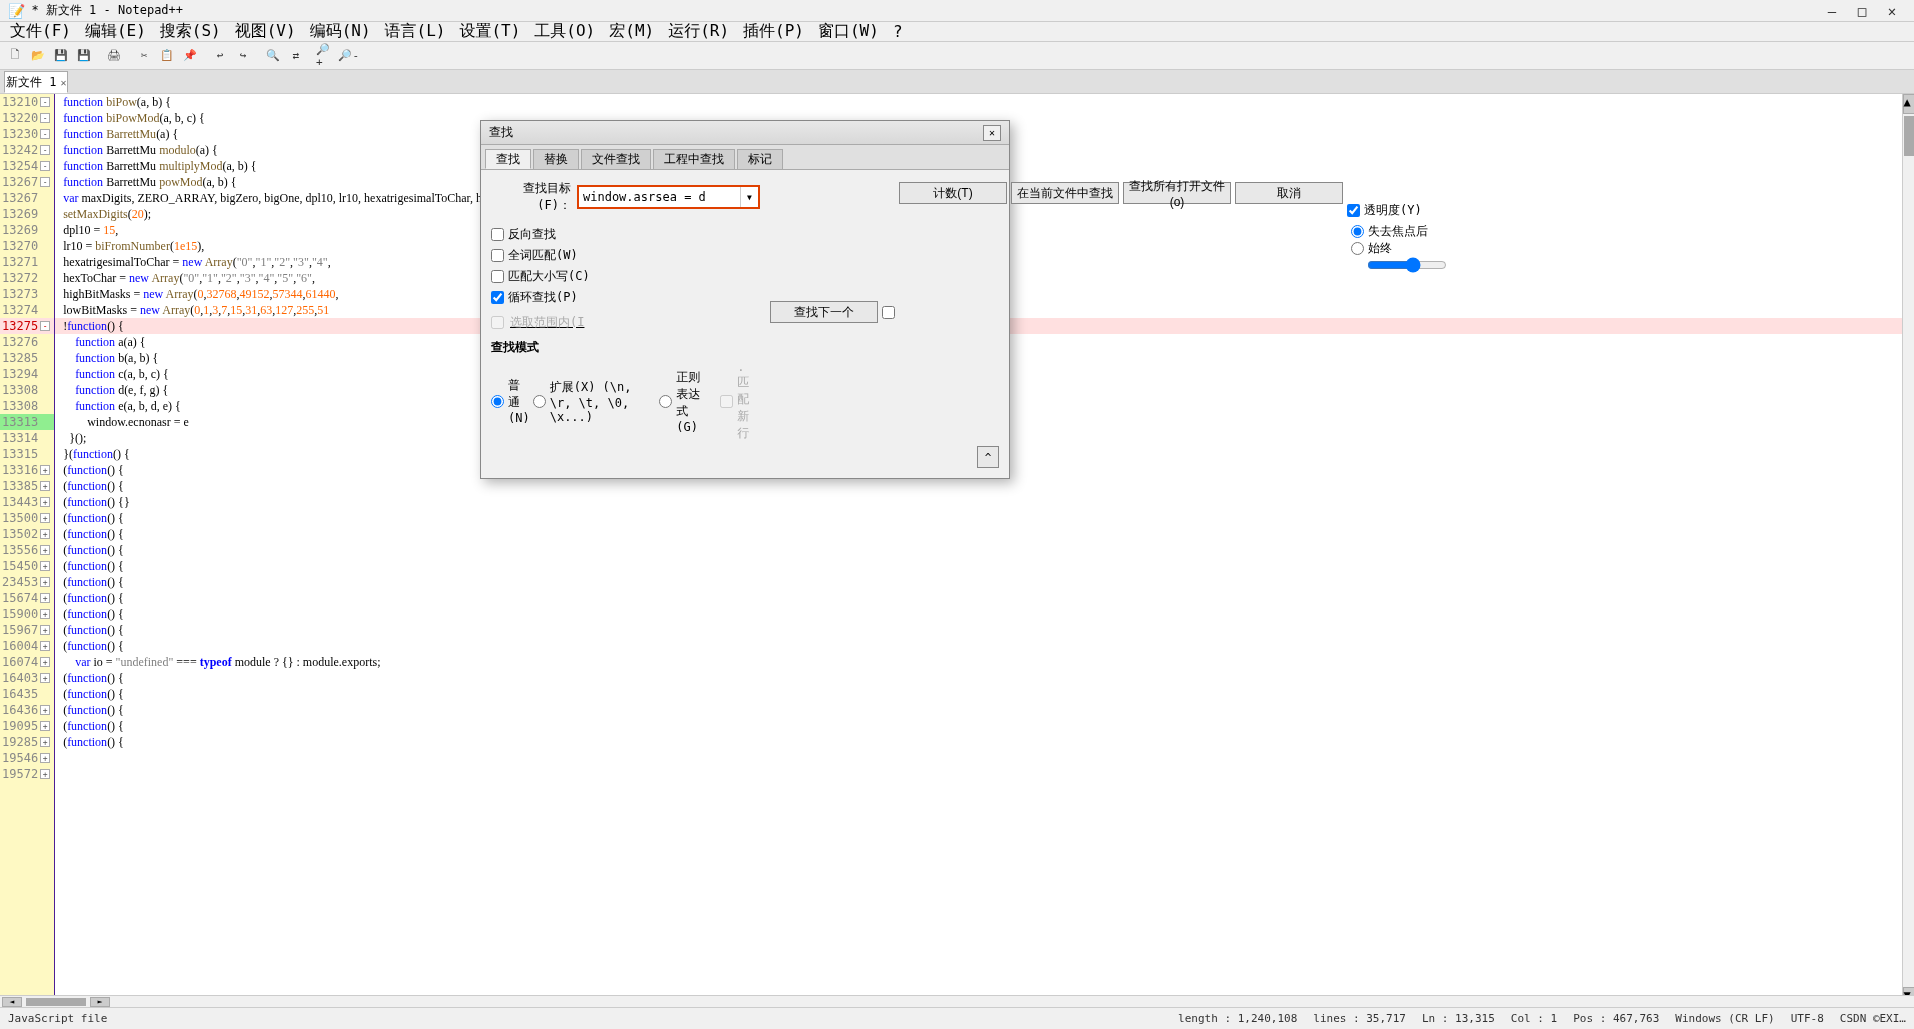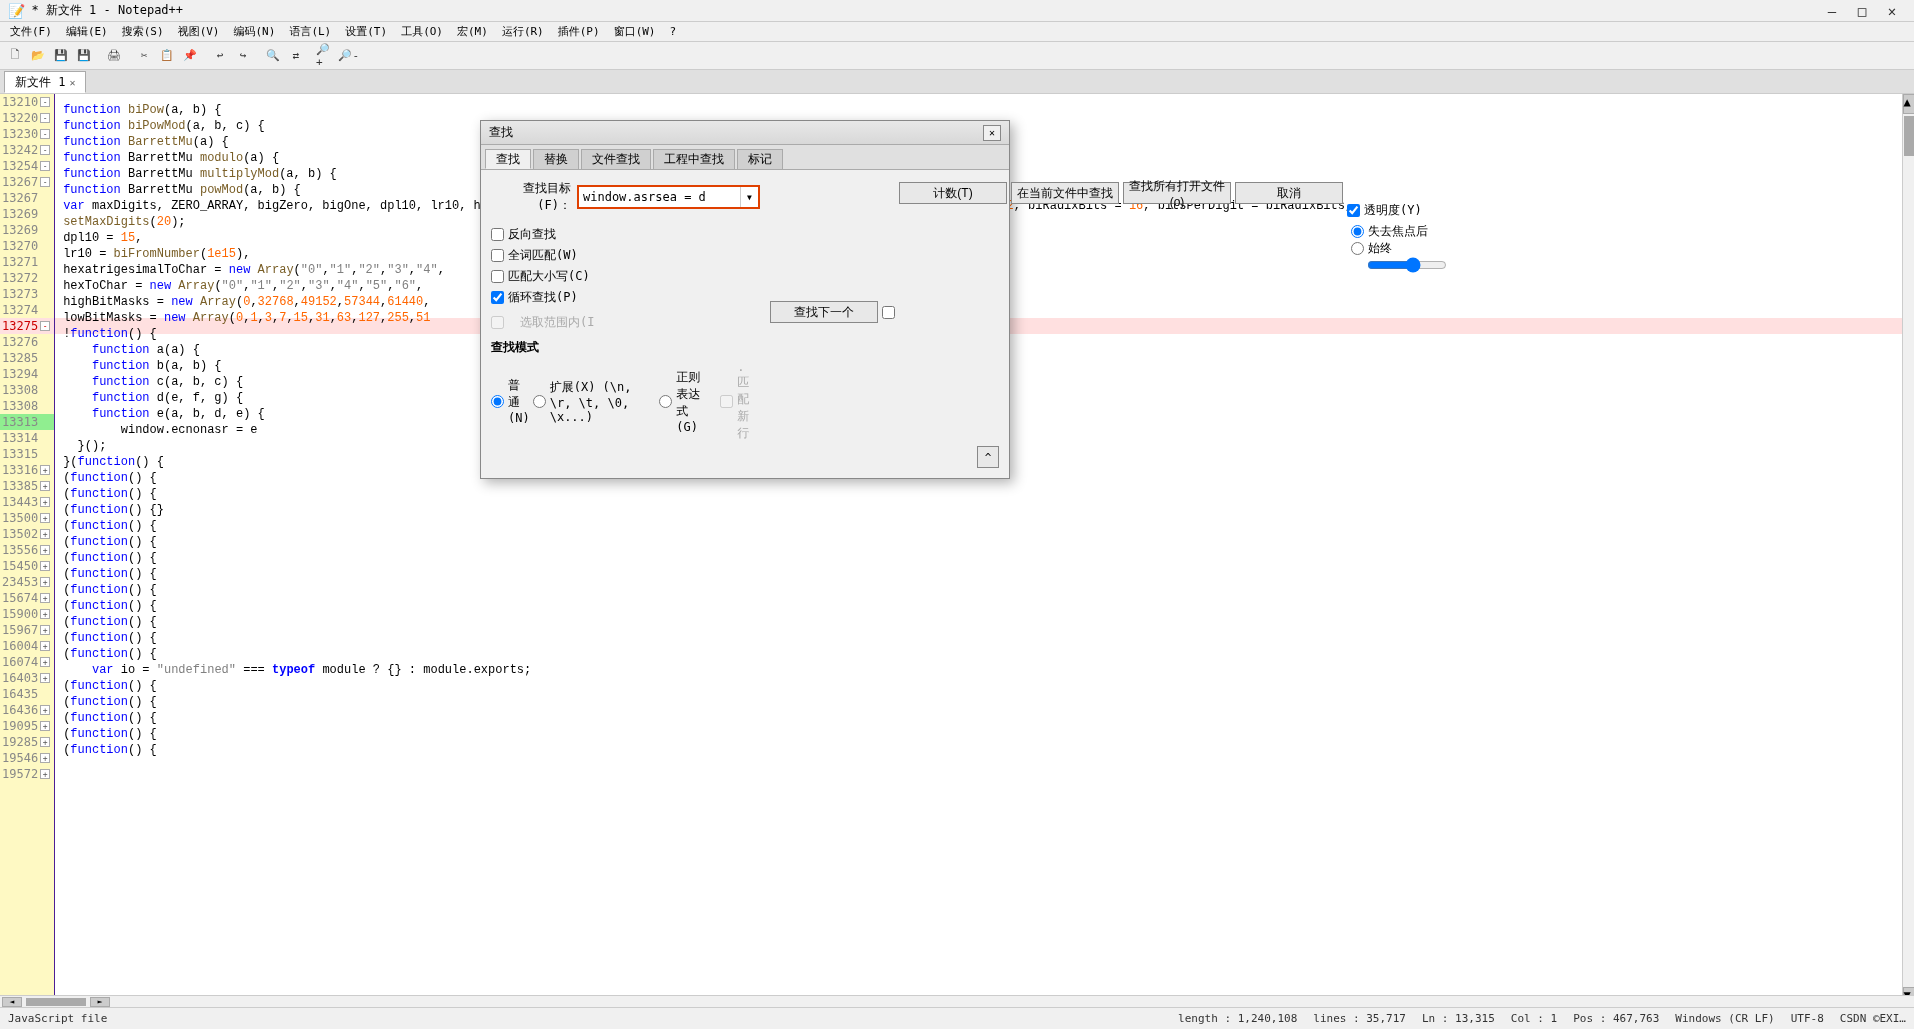--- a/index.html
+++ b/index.html
@@ -23,21 +23,21 @@
     }
 
     
     #menubar {
       background: #f0f0f0;
       height: 20px;
       display: flex;
       align-items: center;
       padding: 0 4px;
       border-bottom: 1px solid #ccc;
-      font-size: 11px;
+      font-size: 16px;
       gap: 2px;
     }
     .menu-item {
       padding: 2px 6px;
       cursor: pointer;
       white-space: nowrap;
     }
 
     
     #toolbar {
@@ -61,21 +61,21 @@
     #tabbar {
       background: #e0e0e0;
       height: 24px;
       display: flex;
       align-items: flex-end;
       padding: 0 4px;
       border-bottom: 1px solid #ccc;
     }
     .tab {
       height: 22px;
-      padding: 0 10px;
+      padding: 0 1px;
       display: flex;
       align-items: center;
       background: #c8c8c8;
       border: 1px solid #aaa;
       border-bottom: none;
       cursor: pointer;
       font-size: 12px;
       gap: 4px;
     }
     .tab.active {
@@ -123,22 +123,22 @@
 
     
     #code-area {
       flex: 1;
       overflow: hidden;
       position: relative;
       background: white;
     }
     .code-line {
       height: 16px;
-      padding: 8px 8px;
-      font-family: Liberation Mono, monospace;
+      padding: 0 8px;
+      font-family: Liberation Serif, serif;
       font-size: 12px;
       white-space: nowrap;
       line-height: 16px;
     }
 
     
     .kw { color: #0000ff; font-weight: normal; }
     .kw-bold { color: #0000ff; font-weight: bold; }
     .str { color: #808080; }
     .num { color: #ff6600; }
@@ -691,21 +691,21 @@
           <div class="find-checkbox-row">
             <input type="checkbox" id="cb3" style="">
             <label for="cb3">匹配大小写(C)</label>
           </div>
           <div class="find-checkbox-row">
             <input type="checkbox" id="cb4" checked="" style="">
             <label for="cb4">循环查找(P)</label>
           </div>
         </div>
 
-        <div style="margin-top:4px;display:flex;align-items:center;gap:16px;">
+        <div style="margin-top:4px;display:flex;align-items:center;gap:6px;text-decoration:underline;">
           <input type="checkbox" id="cb5" disabled="" style="">
           <label for="cb5" style="color:#aaa;">选取范围内(I</label>
         </div>
 
         <div class="find-section-label">查找模式</div>
         <div class="find-radio-group">
           <div class="find-radio-row">
             <input type="radio" name="mode" id="r1" checked="" style="">
             <label for="r1">普通(N)</label>
           </div>

